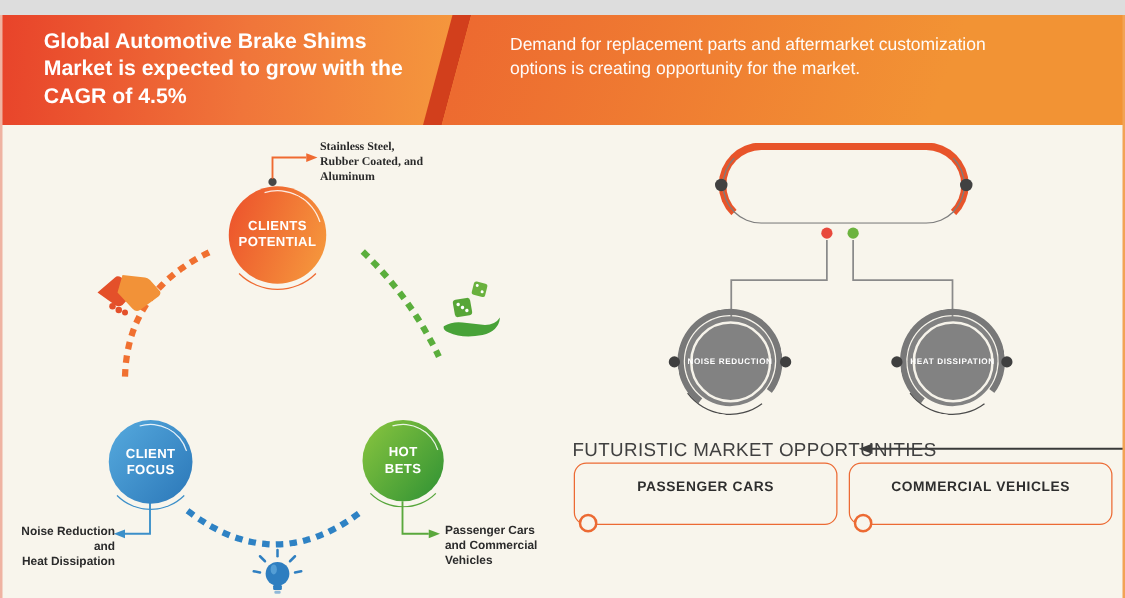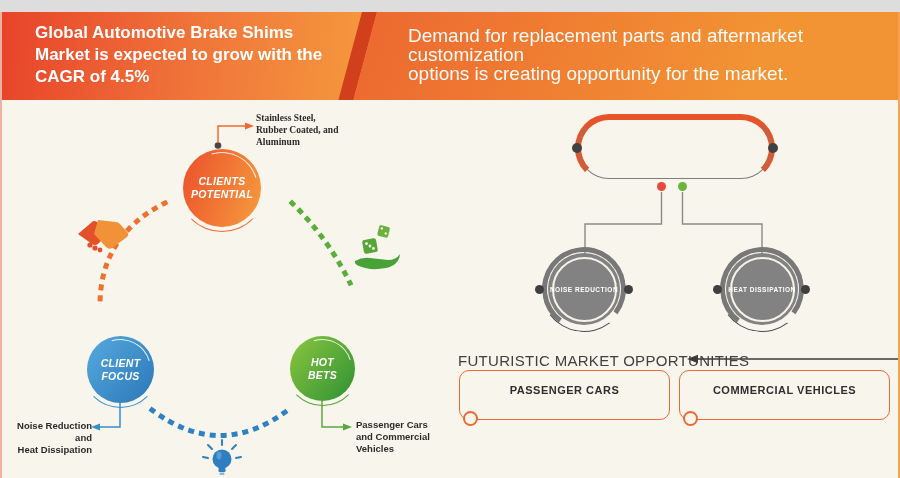--- a/index.html
+++ b/index.html
@@ -10,29 +10,29 @@
   .header { position:absolute; left:0; top:0; width:900px; height:88px;
             background:linear-gradient(95deg,#e8432a 0%,#f0753a 22%,#f59a3d 42%); z-index:10; }
   .header-stripe { position:absolute; left:362px; top:0; width:15px; height:88px;
             background:#d23f1c; transform:skewX(-15deg); transform-origin:top left; }
   .header-right { position:absolute; left:377px; top:0; width:560px; height:88px;
             background:linear-gradient(95deg,#ed6a30 0%,#f29334 70%);
             transform:skewX(-15deg); transform-origin:top left; }
   .header-title { position:absolute; left:35px; top:10px; width:340px; color:#fff;
             font-size:17px; line-height:22px; font-weight:bold; white-space:pre-line; z-index:11; }
   .header-subtitle { position:absolute; left:408px; top:14px; width:470px; color:rgba(255,255,255,.97);
-            font-size:19px; line-height:19px; white-space:pre-line; z-index:11; }
+            font-size:14px; line-height:19px; white-space:pre-line; z-index:11; }
 
   
   .overlay { position:absolute; left:0; top:0; z-index:1; }
 
   
   .node { position:absolute; border-radius:50%; display:flex; align-items:center; justify-content:center;
           text-align:center; color:#fff; font-weight:bold; letter-spacing:.3px; line-height:1.2;
-          white-space:pre-line; z-index:2;font-style:italic; }
+          white-space:pre-line; z-index:2; }
   .node .swoosh { position:absolute; inset:-5px; border-radius:50%; border:1.6px solid;
           border-color:transparent transparent currentColor transparent; }
   .node .innerarc { position:absolute; inset:3px; border-radius:50%;
           border:1.6px solid; border-color:rgba(255,255,255,.85) transparent transparent transparent;
           transform:rotate(28deg); }
   #node-cp { left:183px; top:137px; width:78px; height:78px; font-size:10.5px;
           background:linear-gradient(110deg,#ec4f2b,#f69d3e); color:#ef6a31; }
   #node-cf { left:87px;  top:324px; width:67px; height:67px; font-size:10.5px;
           background:linear-gradient(130deg,#56aade,#2b77b8); color:#3b8fc9; }
   #node-hb { left:290px; top:324px; width:65px; height:65px; font-size:10.5px;

